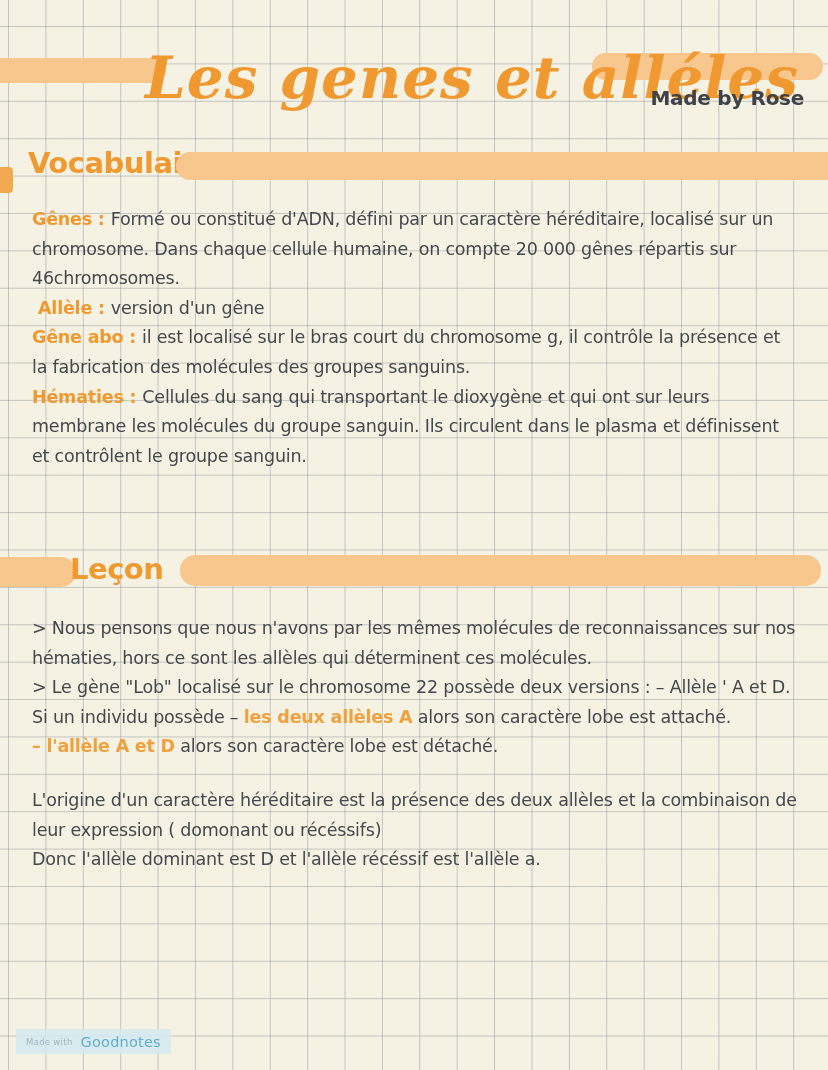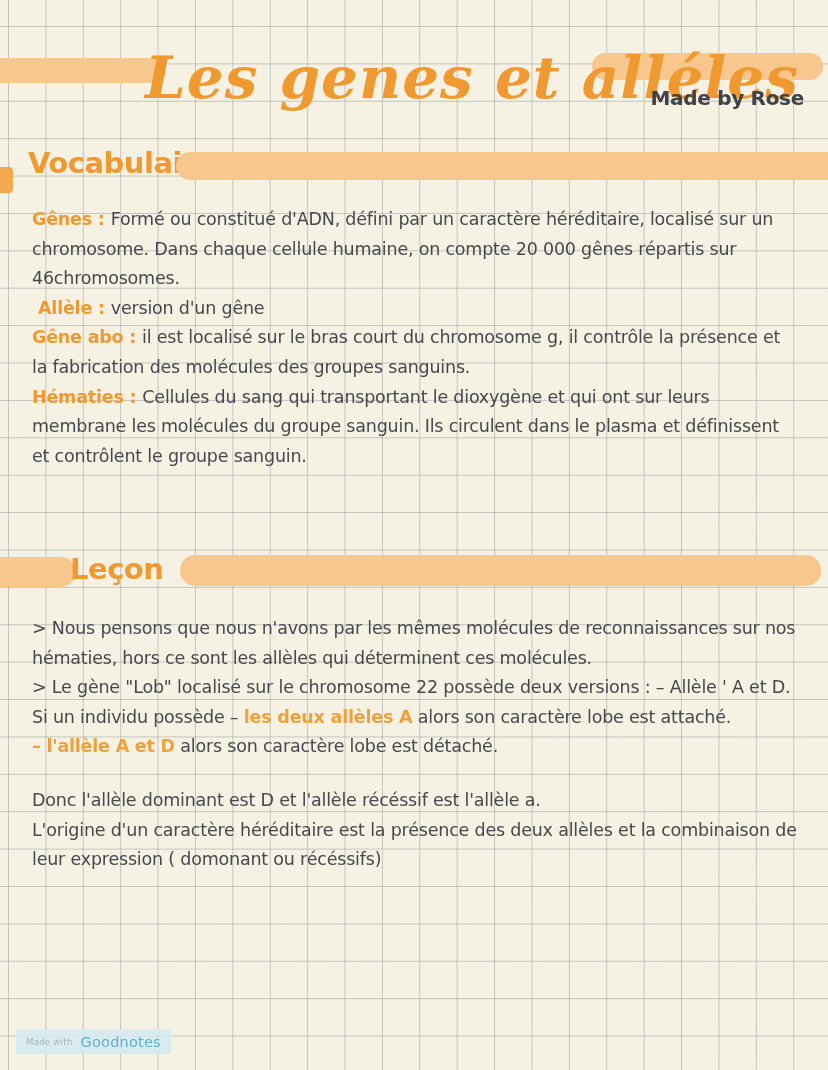--- a/index.html
+++ b/index.html
@@ -118,22 +118,22 @@
   <div class="lecon-pill-left"></div>
   <div class="section-heading lecon-heading">Leçon</div>
   <div class="lecon-bar"></div>
 
   <div class="body-text lecon-block">
     <p>&gt; Nous pensons que nous n'avons par les mêmes molécules de reconnaissances sur nos hématies, hors ce sont les allèles qui déterminent ces molécules.</p>
     <p class="nowrap">&gt; Le gène "Lob" localisé sur le chromosome 22  possède deux versions : – Allèle ' A et D.</p>
     <p><span>Si un individu possède – </span><span class="highlight-orange">les deux allèles A</span><span> alors son caractère lobe est attaché.</span></p>
     <p class="case-detached"><span class="highlight-orange">– l'allèle A et D</span><span> alors son caractère lobe est détaché.</span></p>
     <div class="conclusion">
+      <p>L'origine d'un caractère héréditaire est la présence des deux allèles et la combinaison de leur expression ( domonant ou récéssifs)</p>
       <p>Donc l'allèle dominant est D et l'allèle récéssif est l'allèle a.</p>
-      <p>L'origine d'un caractère héréditaire est la présence des deux allèles et la combinaison de leur expression ( domonant ou récéssifs)</p>
     </div>
   </div>
 
   <div class="watermark">
     <span class="made-with">Made with</span>
     <span class="brand">Goodnotes</span>
   </div>
 
 </div>
 

